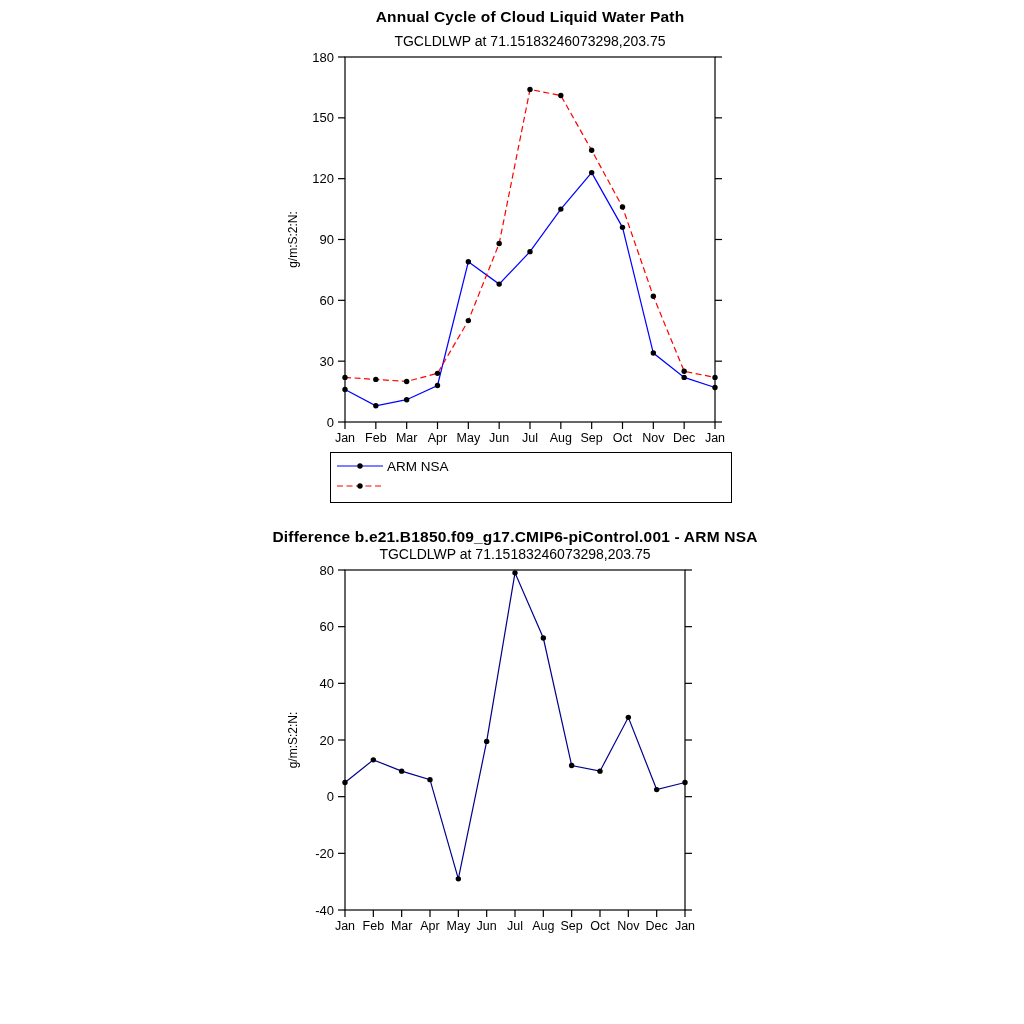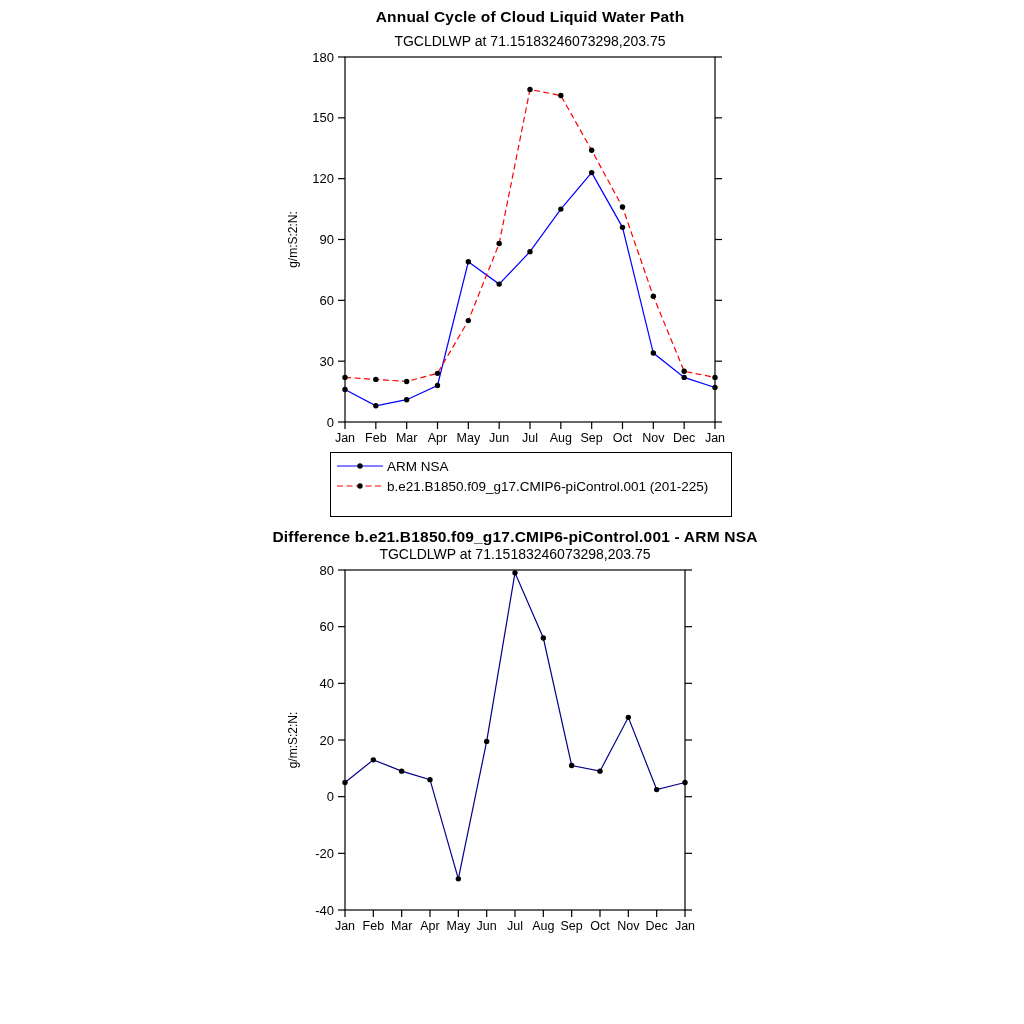--- a/index.html
+++ b/index.html
@@ -25,21 +25,21 @@
     font-size: 14px;
   }
   .chart-canvas { position: absolute; }
   .legend {
     position: absolute;
     left: 330px;
     top: 452px;
     width: 402px;
     border: 1px solid #000;
     background: #ffffff;
-    padding: 3px 4px 20px 4px;
+    padding: 3px 4px 6px 4px;
     box-sizing: border-box;
   }
   .legend-row {
     display: flex;
     align-items: center;
     height: 20px;
   }
   .legend-sample { flex: 0 0 auto; }
   .legend-label {
     font-size: 13.5px;
@@ -142,21 +142,20 @@
           <line x1="2" y1="6" x2="48" y2="6" stroke="#0000ff" stroke-width="1.2"></line>
           <circle cx="25" cy="6" r="2.7" fill="#000000"></circle>
         </svg>
       <span class="legend-label">ARM NSA</span>
     </div>
     <div class="legend-row">
       <svg id="legend-sample-1" class="legend-sample" width="50" height="12">
           <line x1="2" y1="6" x2="48" y2="6" stroke="#ff0000" stroke-width="1.2" stroke-dasharray="6,3.5"></line>
           <circle cx="25" cy="6" r="2.7" fill="#000000"></circle>
         </svg>
-      <span class="legend-label">b.e21.B1850.f09_g17.CMIP6-piControl.001 (201-225)</span>
     </div>
   </div>
 
   <div class="chart-title" style="left:265px; top:528px; width:500px;">Difference b.e21.B1850.f09_g17.CMIP6-piControl.001 - ARM NSA</div>
 
   <div class="chart-subtitle" style="left:265px; top:546px; width:500px;">TGCLDLWP at 71.15183246073298,203.75</div>
 
   <svg id="chart-svg-1" class="chart-canvas" style="left:285px; top:560px;" width="440" height="380">
       <rect x="60" y="10" width="340" height="340" fill="none" stroke="#000" stroke-width="1.2"></rect>
       <line x1="53" y1="350" x2="60" y2="350" stroke="#000" stroke-width="1.2"></line>

